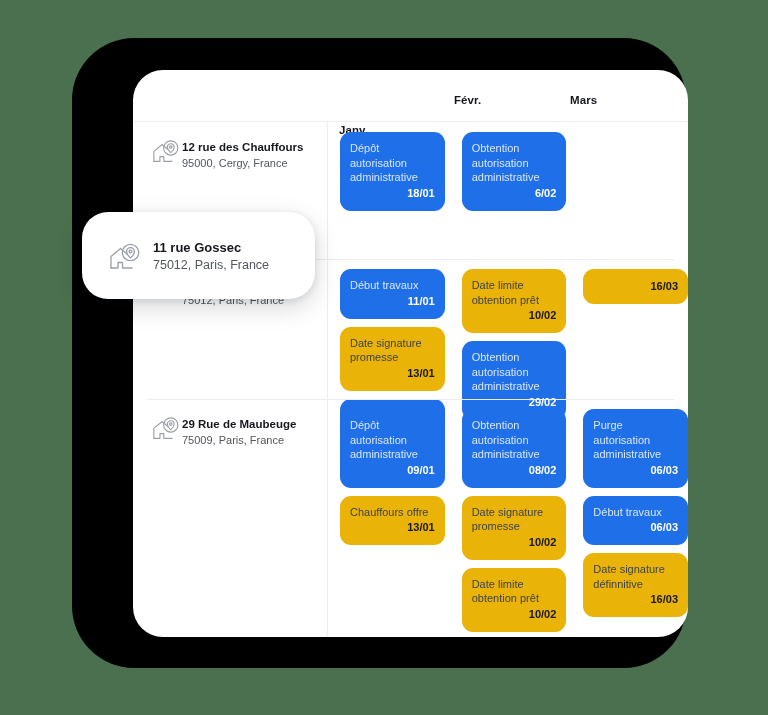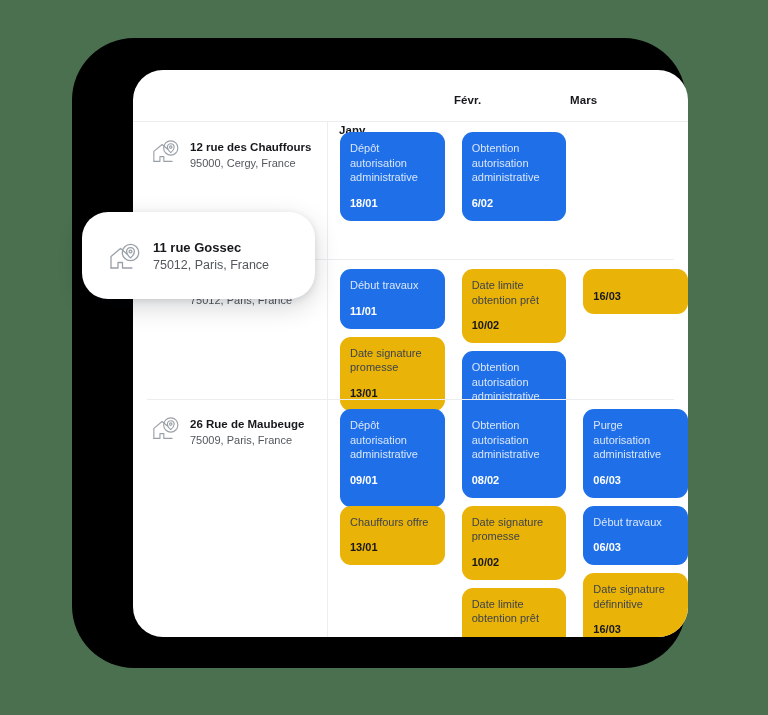--- a/index.html
+++ b/index.html
@@ -94,21 +94,21 @@
   }
 
   
   .address-cell {
     position: absolute;
     left: 18px;
     top: 14px;
     width: 172px;
     display: flex;
     align-items: flex-start;
-    gap: 9px;
+    gap: 1px;
   }
 
   .house-pin-icon {
     flex: 0 0 auto;
     width: 30px;
     height: 26px;
     margin-top: 2px;
   }
 
   .addr-text { padding-top: 1px; }
@@ -154,21 +154,22 @@
   .chip-title {
     font-size: 11px;
     line-height: 14.5px;
     font-weight: normal;
   }
 
   .chip-date {
     font-size: 11px;
     line-height: 15px;
     font-weight: bold;
-    margin-top: 11px;
+    margin-top: 1px;
+    text-align: right;
   }
 
   .chip.primary {
     background: #1f6fe8;
   }
   .chip.primary .chip-title { color: #d8e6fb; }
   .chip.primary .chip-date  { color: #ffffff; }
 
   .chip.muted {
     background: #eab308;
@@ -299,21 +300,21 @@
       <div class="row row-2">
         <div class="row-sep"></div>
         <div class="address-cell">
           <span class="house-pin-icon"><svg viewBox="0 0 34 30" width="30" height="26" fill="none" stroke="#9aa0a8" stroke-width="1.3" stroke-linecap="round" stroke-linejoin="round">
               <path d="M3 27 L3 15.5 L12.5 7.5 L19 13"></path>
               <path d="M3 27 L10 27 L10 21.5 L14.5 21.5 L14.5 27 L24 27"></path>
               <circle cx="22.5" cy="11.5" r="8.2"></circle>
               <path d="M22.5 6.6 c2.2 0 3.9 1.8 3.9 4 0 2.9 -3.9 6.3 -3.9 6.3 s-3.9 -3.4 -3.9 -6.3 c0 -2.2 1.7 -4 3.9 -4 z"></path>
               <circle cx="22.5" cy="10.5" r="1.45"></circle>
             </svg></span>
-          <span class="addr-text"><span class="addr-title">26 Rue de Maubeuge</span><span class="addr-sub" style="display:block">75009, Paris, France</span></span>
+          <span class="addr-text"><span class="addr-title">29 Rue de Maubeuge</span><span class="addr-sub" style="display:block">75009, Paris, France</span></span>
         </div>
         <div class="cols">
           <div class="col">
             <div class="chip primary">
               <div class="chip-title">Dépôt autorisation administrative</div>
               <div class="chip-date">09/01</div>
             </div>
             <div class="chip muted">
               <div class="chip-title">Chauffours offre</div>
               <div class="chip-date">13/01</div>

